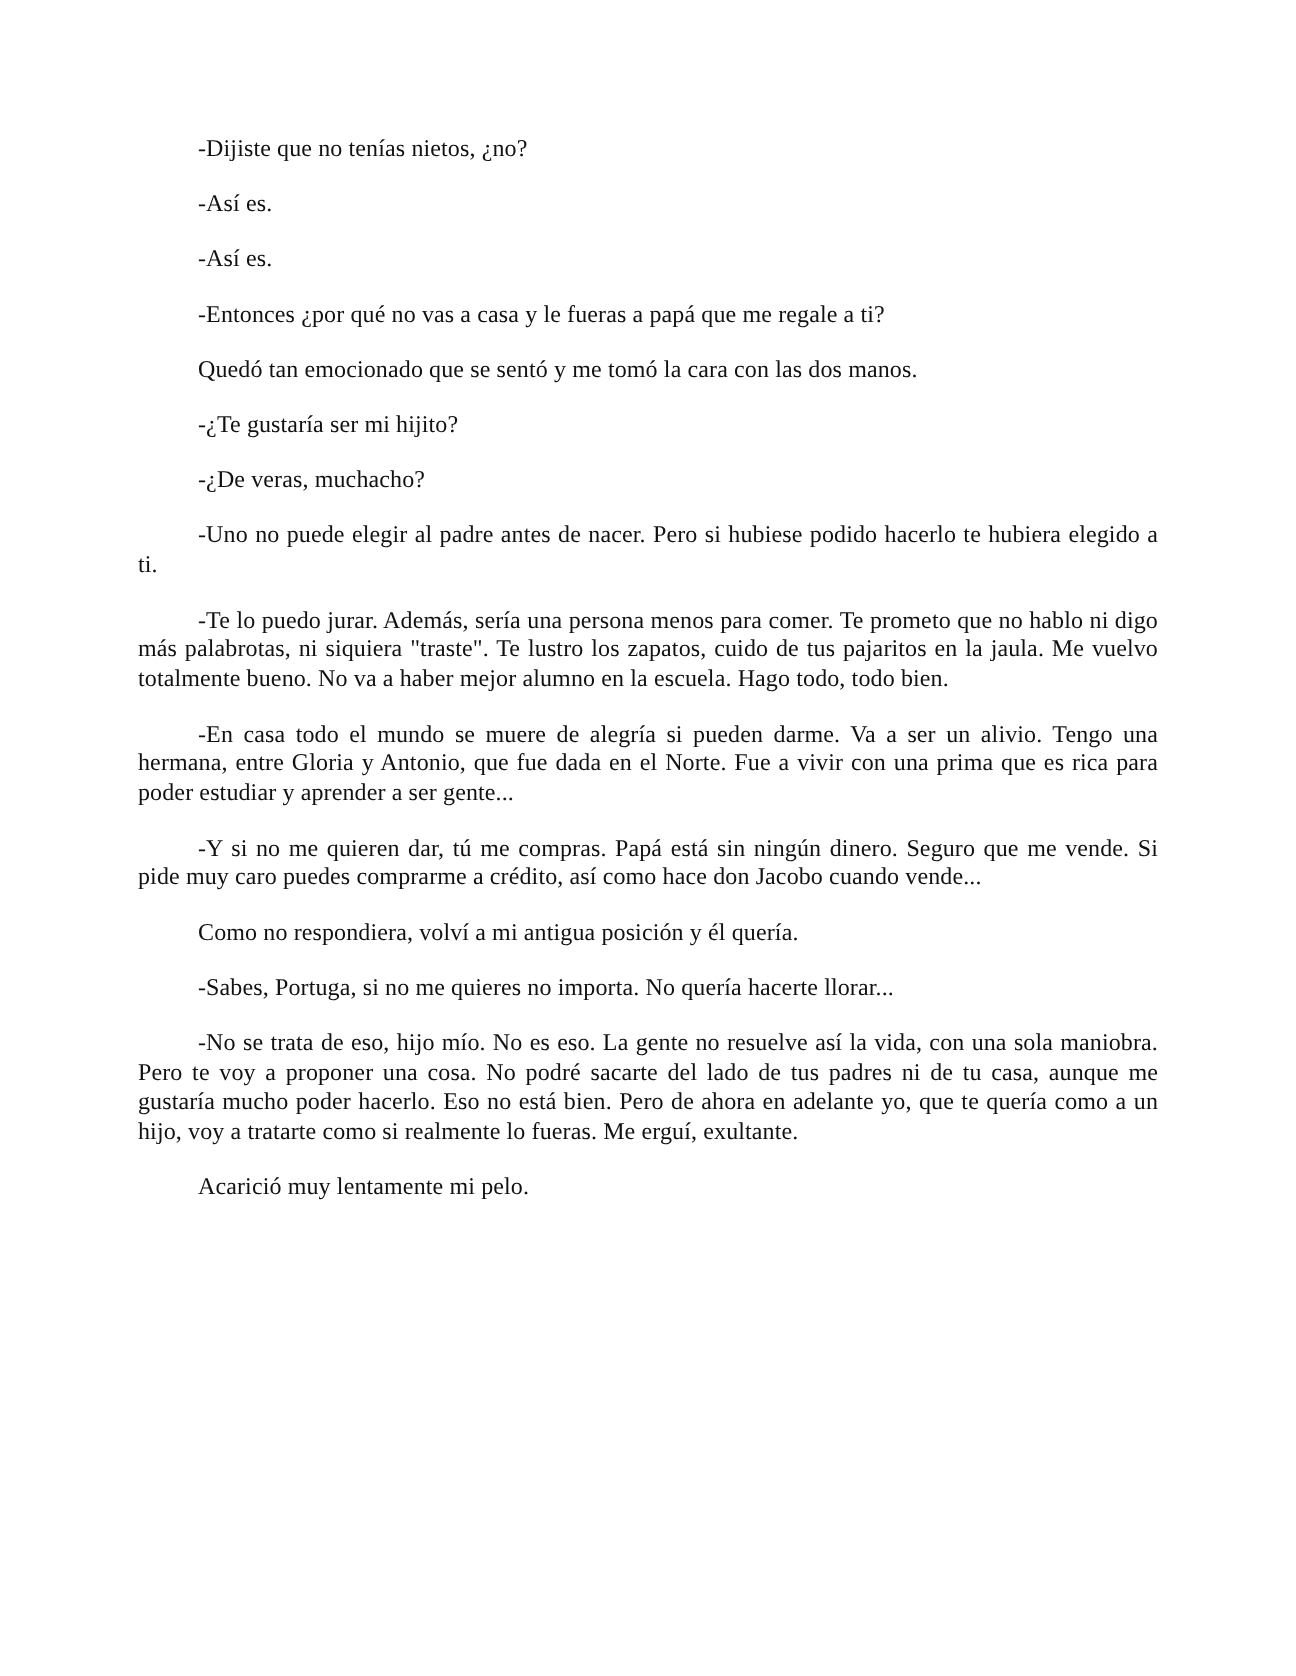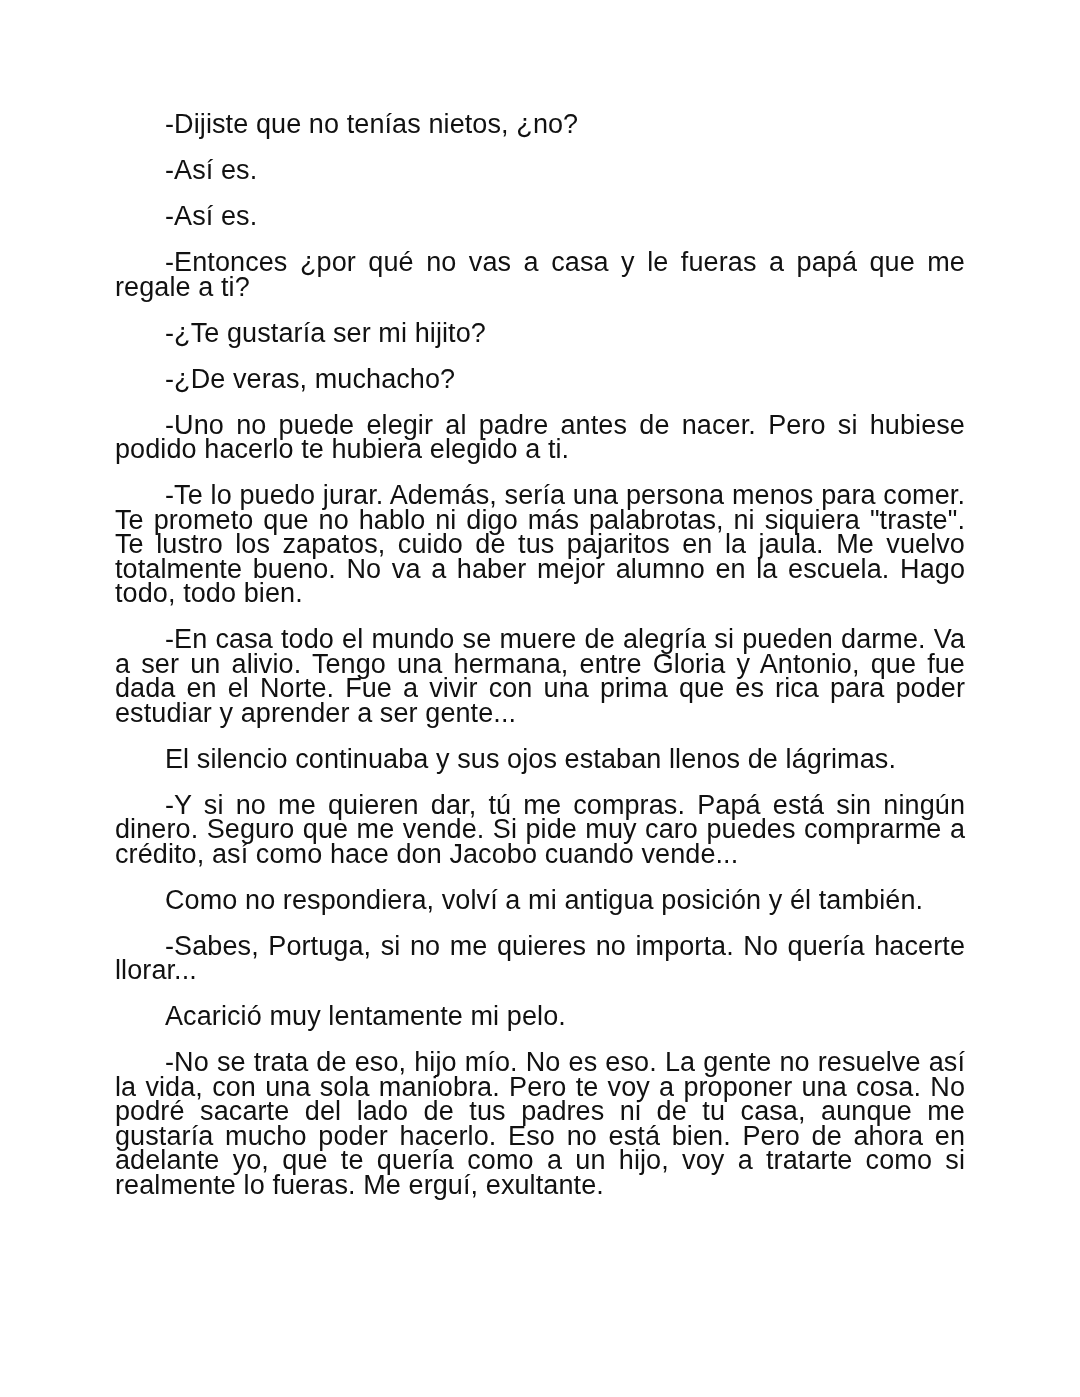--- a/index.html
+++ b/index.html
@@ -11,22 +11,22 @@
       width: 1080px;
       height: 1397px;
       position: relative;
       overflow: hidden;
     }
     .page {
       position: absolute;
       left: 115px;
       top: 112px;
       width: 850px;
-      font-family: Liberation Sans, sans-serif;
-      font-size: 27px;
+      font-family: Liberation Serif, serif;
+      font-size: 20px;
       line-height: 24.5px;
       color: #111111;
       letter-spacing: 0.1px;
     }
     .para {
       margin: 0 0 21.5px 0;
       text-indent: 50px;
       text-align: justify;
     }
     .para.last {
@@ -34,24 +34,24 @@
     }
   </style>
 </head>
 <body>
 
 <div class="page">
   <p class="para last">-Dijiste que no tenías nietos, ¿no?</p>
   <p class="para last">-Así es.</p>
   <p class="para last">-Así es.</p>
   <p class="para last">-Entonces ¿por qué no vas a casa y le fueras a papá que me regale a ti?</p>
+  <p class="para last">Quedó tan emocionado que se sentó y me tomó la cara con las dos manos.</p>
   <p class="para last">-¿Te gustaría ser mi hijito?</p>
   <p class="para last">-¿De veras, muchacho?</p>
   <p class="para last">-Uno no puede elegir al padre antes de nacer. Pero si hubiese podido hacerlo te hubiera elegido a ti.</p>
   <p class="para last">-Te lo puedo jurar. Además, sería una persona menos para comer. Te prometo que no hablo ni digo más palabrotas, ni siquiera "traste". Te lustro los zapatos, cuido de tus pajaritos en la jaula. Me vuelvo totalmente bueno. No va a haber mejor alumno en la escuela. Hago todo, todo bien.</p>
   <p class="para last">-En casa todo el mundo se muere de alegría si pueden darme. Va a ser un alivio. Tengo una hermana, entre Gloria y Antonio, que fue dada en el Norte. Fue a vivir con una prima que es rica para poder estudiar y aprender a ser gente...</p>
-  <p class="para last">El silencio continuaba y sus ojos estaban llenos de lágrimas.</p>
   <p class="para last">-Y si no me quieren dar, tú me compras. Papá está sin ningún dinero. Seguro que me vende. Si pide muy caro puedes comprarme a crédito, así como hace don Jacobo cuando vende...</p>
-  <p class="para last">Como no respondiera, volví a mi antigua posición y él también.</p>
+  <p class="para last">Como no respondiera, volví a mi antigua posición y él quería.</p>
   <p class="para last">-Sabes, Portuga, si no me quieres no importa. No quería hacerte llorar...</p>
+  <p class="para last">-No se trata de eso, hijo mío. No es eso. La gente no resuelve así la vida, con una sola maniobra. Pero te voy a proponer una cosa. No podré sacarte del lado de tus padres ni de tu casa, aunque me gustaría mucho poder hacerlo. Eso no está bien. Pero de ahora en adelante yo, que te quería como a un hijo, voy a tratarte como si realmente lo fueras. Me erguí, exultante.</p>
   <p class="para last">Acarició muy lentamente mi pelo.</p>
-  <p class="para last">-No se trata de eso, hijo mío. No es eso. La gente no resuelve así la vida, con una sola maniobra. Pero te voy a proponer una cosa. No podré sacarte del lado de tus padres ni de tu casa, aunque me gustaría mucho poder hacerlo. Eso no está bien. Pero de ahora en adelante yo, que te quería como a un hijo, voy a tratarte como si realmente lo fueras. Me erguí, exultante.</p>
 </div>
 
 </body></html>

